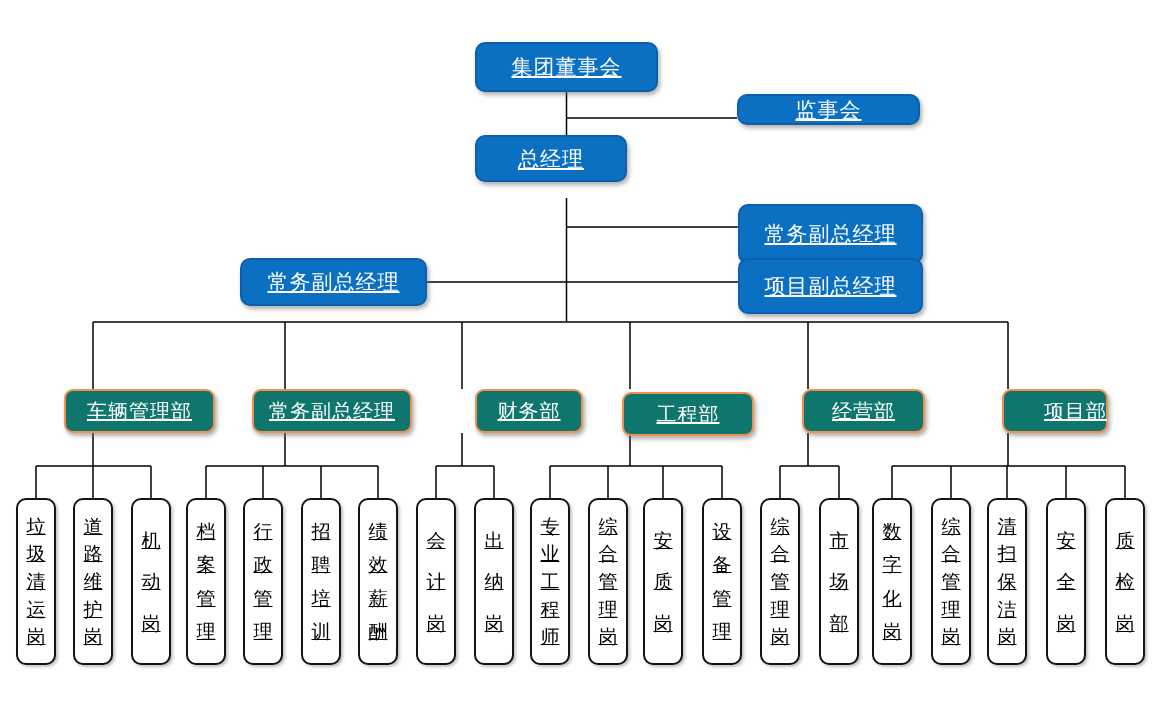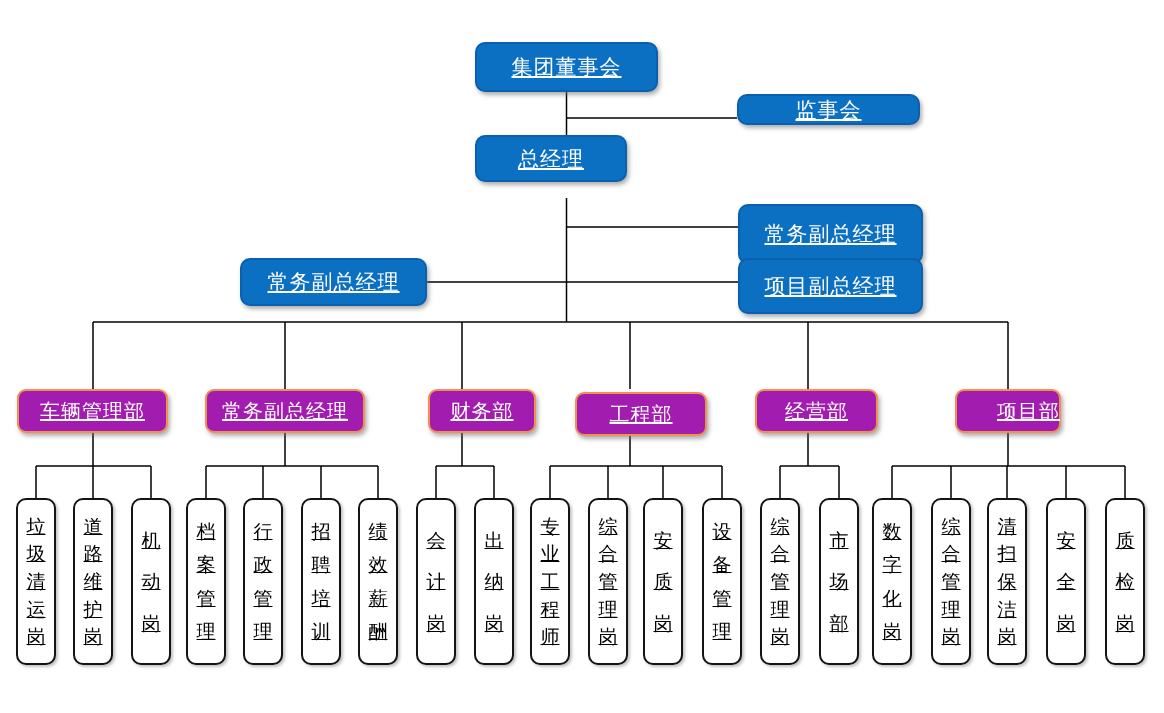--- a/index.html
+++ b/index.html
@@ -29,27 +29,28 @@
   .blue {
     background: #0C70C2;
     border: 2px solid #0a5fae;
     border-radius: 10px;
     color: #ffffff;
     font-size: 21px;
     letter-spacing: 1px;
     box-shadow: 2px 3px 4px rgba(110,110,110,0.55);
   }
   .orange {
-    background: #a21caf;
+    background: #0f766e;
     border: 2px solid #f0914f;
     border-radius: 9px;
     color: #ffffff;
     font-size: 20px;
     letter-spacing: 1px;
     box-shadow: 2px 3px 4px rgba(110,110,110,0.55);
+    margin-left: 47px;
   }
   .leaf {
     background: #ffffff;
     border: 2px solid #141414;
     border-radius: 10px;
     color: #000000;
     font-size: 19px;
     flex-direction: column;
     justify-content: space-evenly;
     padding: 8px 0;

